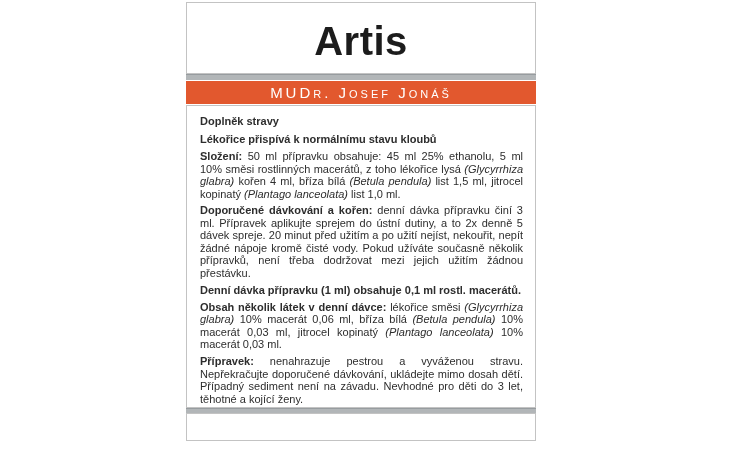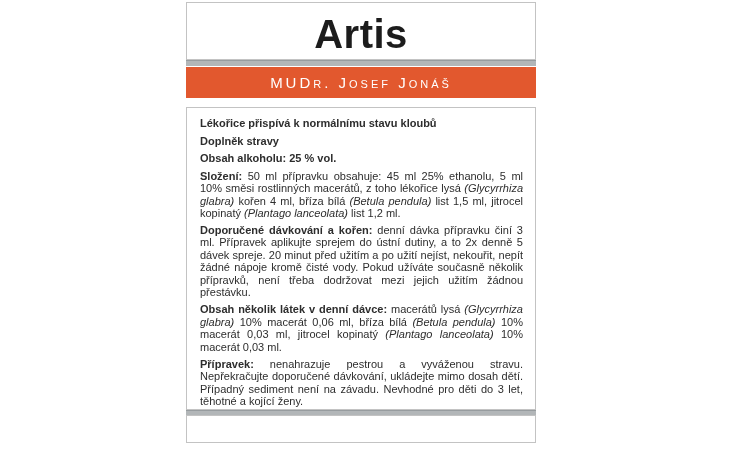--- a/index.html
+++ b/index.html
@@ -18,42 +18,42 @@
     top: 2px;
     width: 350px;
     display: flex;
     flex-direction: column;
   }
   .box {
     background: #ffffff;
     border: 1px solid var(--border, #c3c3c3);
   }
   .header-box {
-    height: 58px;
+    height: 72px;
     display: flex;
     align-items: center;
     justify-content: center;
     padding-top: 6px;
   }
   .brand-title {
     font-size: 40px;
     font-weight: bold;
     color: var(--title, #1c1c1c);
     letter-spacing: 0.5px;
   }
   .bar {
     width: 100%;
     background: var(--sep, #b2b6b8);
     border-top: 1px solid var(--sepdark, #979c9f);
   }
   .bar-top { height: 6px; }
   .bar-bottom { height: 5px; }
   .banner {
-    height: 31px;
-    margin: 1px 0 8px 0;
+    height: 23px;
+    margin: 1px 0 0 0;
     background: var(--accent, #e2582e);
     display: flex;
     align-items: center;
     justify-content: center;
   }
   .banner-text {
     color: var(--banner-text, #ffffff);
     font-size: 15px;
     font-weight: 400;
     font-variant: small-caps;
@@ -89,26 +89,26 @@
     </section>
 
     <div class="bar bar-top"></div>
 
     <section class="banner">
       <span class="banner-text">MUDr. Josef Jonáš</span>
     </section>
 
     <section class="box body-box">
       <div>
+          <p class="para headline"><b>Doplněk stravy</b></p>
           <p class="para headline"><b>Lékořice přispívá k normálnímu stavu kloubů</b></p>
-          <p class="para headline"><b>Doplněk stravy</b></p>
-          <p class="para headline"><b>Obsah alkoholu: 25 % vol.</b></p>
-          <p class="para"><b>Složení:</b><span> 50 ml přípravku obsahuje: 45 ml 25% ethanolu, 5 ml 10% směsi rostlinných macerátů, z toho lékořice lysá </span><i>(Glycyrrhiza glabra)</i><span> kořen 4 ml, bříza bílá </span><i>(Betula pendula)</i><span> list 1,5 ml, jitrocel kopinatý </span><i>(Plantago lanceolata)</i><span> list 1,2 ml.</span></p>
+          <p class="para"><b>Složení:</b><span> 50 ml přípravku obsahuje: 45 ml 25% ethanolu, 5 ml 10% směsi rostlinných macerátů, z toho lékořice lysá </span><i>(Glycyrrhiza glabra)</i><span> kořen 4 ml, bříza bílá </span><i>(Betula pendula)</i><span> list 1,5 ml, jitrocel kopinatý </span><i>(Plantago lanceolata)</i><span> list 1,0 ml.</span></p>
           <p class="para"><b>Doporučené dávkování a kořen:</b><span> denní dávka přípravku činí 3 ml. Přípravek aplikujte sprejem do ústní dutiny, a to 2x denně 5 dávek spreje. 20 minut před užitím a po užití nejíst, nekouřit, nepít žádné nápoje kromě čisté vody. Pokud užíváte současně několik přípravků, není třeba dodržovat mezi jejich užitím žádnou přestávku.</span></p>
-          <p class="para"><b>Obsah několik látek v denní dávce:</b><span> macerátů lysá </span><i>(Glycyrrhiza glabra)</i><span> 10% macerát 0,06 ml, bříza bílá </span><i>(Betula pendula)</i><span> 10% macerát 0,03 ml, jitrocel kopinatý </span><i>(Plantago lanceolata)</i><span> 10% macerát 0,03 ml.</span></p>
+          <p class="para"><b>Denní dávka přípravku (1 ml) obsahuje 0,1 ml rostl. macerátů.</b></p>
+          <p class="para"><b>Obsah několik látek v denní dávce:</b><span> lékořice směsi </span><i>(Glycyrrhiza glabra)</i><span> 10% macerát 0,06 ml, bříza bílá </span><i>(Betula pendula)</i><span> 10% macerát 0,03 ml, jitrocel kopinatý </span><i>(Plantago lanceolata)</i><span> 10% macerát 0,03 ml.</span></p>
           <p class="para"><b>Přípravek:</b><span> nenahrazuje pestrou a vyváženou stravu. Nepřekračujte doporučené dávkování, ukládejte mimo dosah dětí. Případný sediment není na závadu. Nevhodné pro děti do 3 let, těhotné a kojící ženy.</span></p>
         </div>
     </section>
 
     <div class="bar bar-bottom"></div>
 
     <section class="box footer-box"></section>
 
   </div>
 </div>

